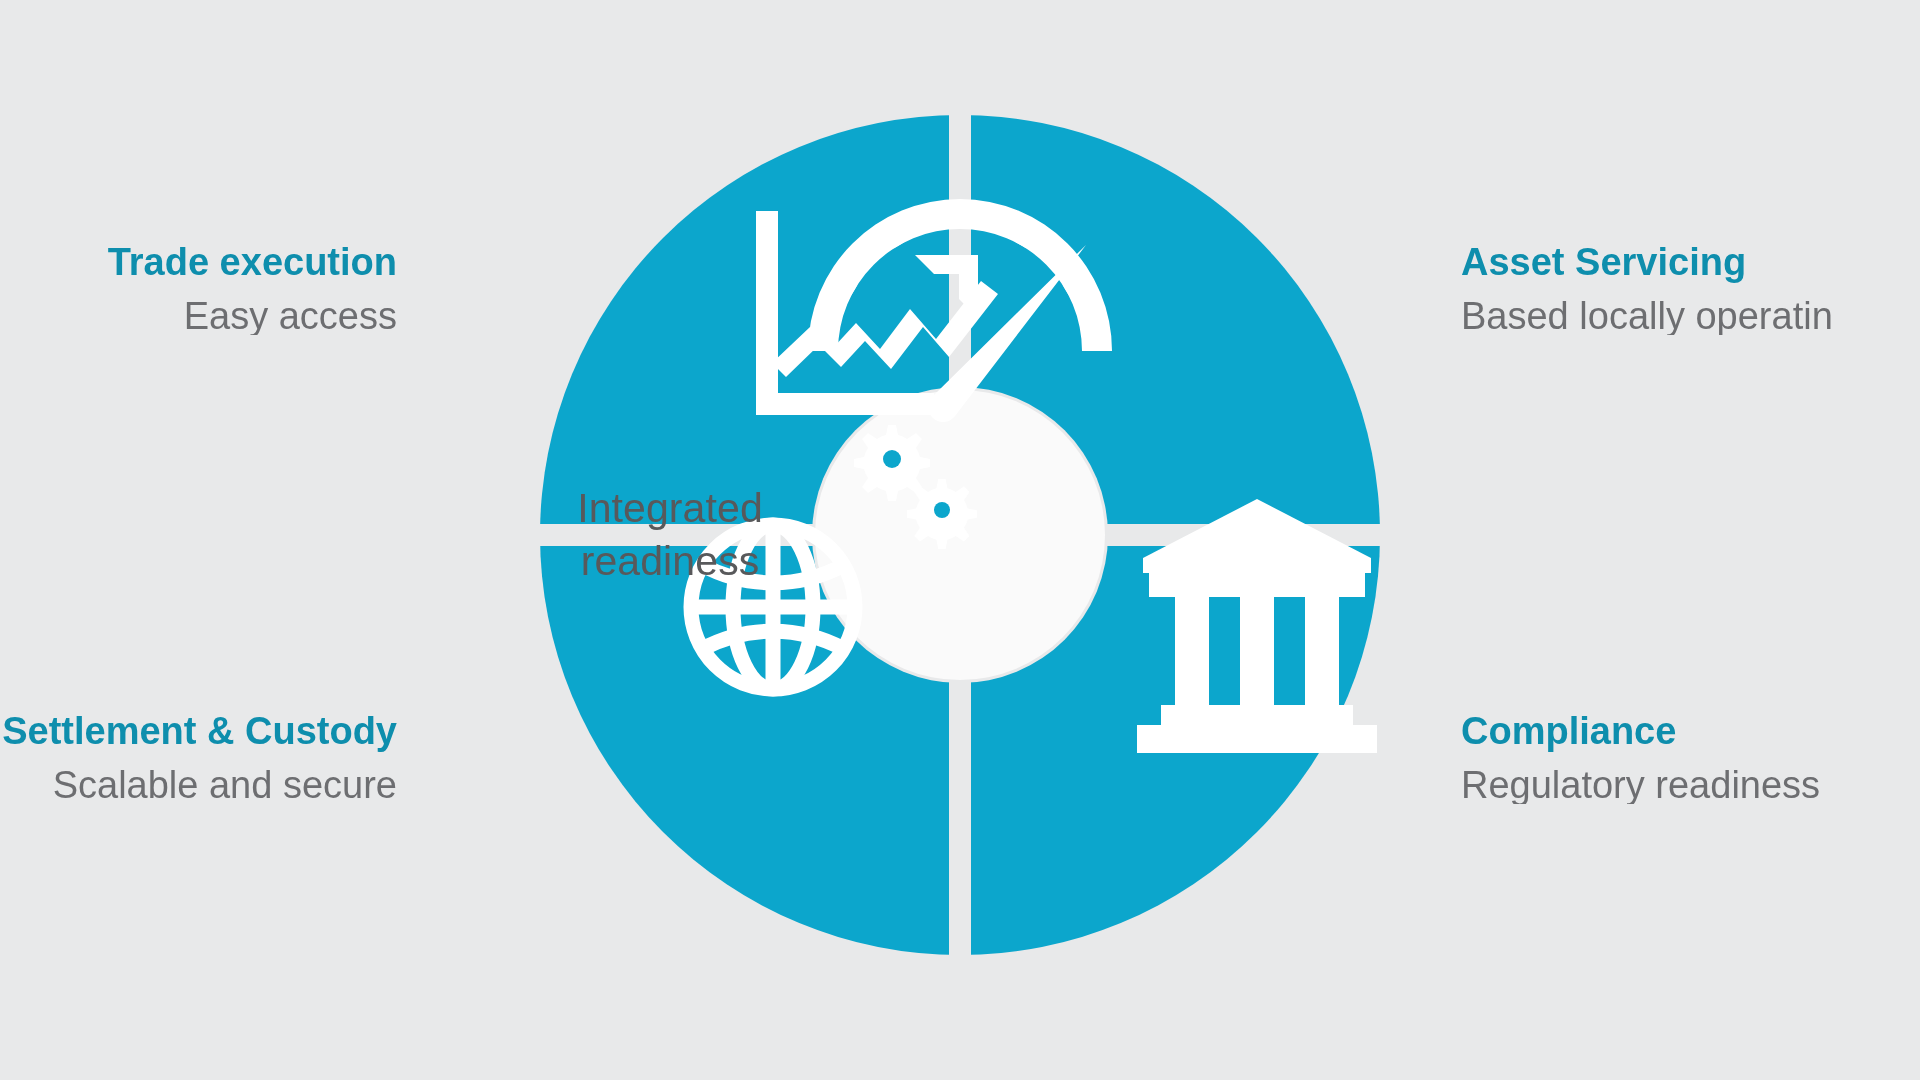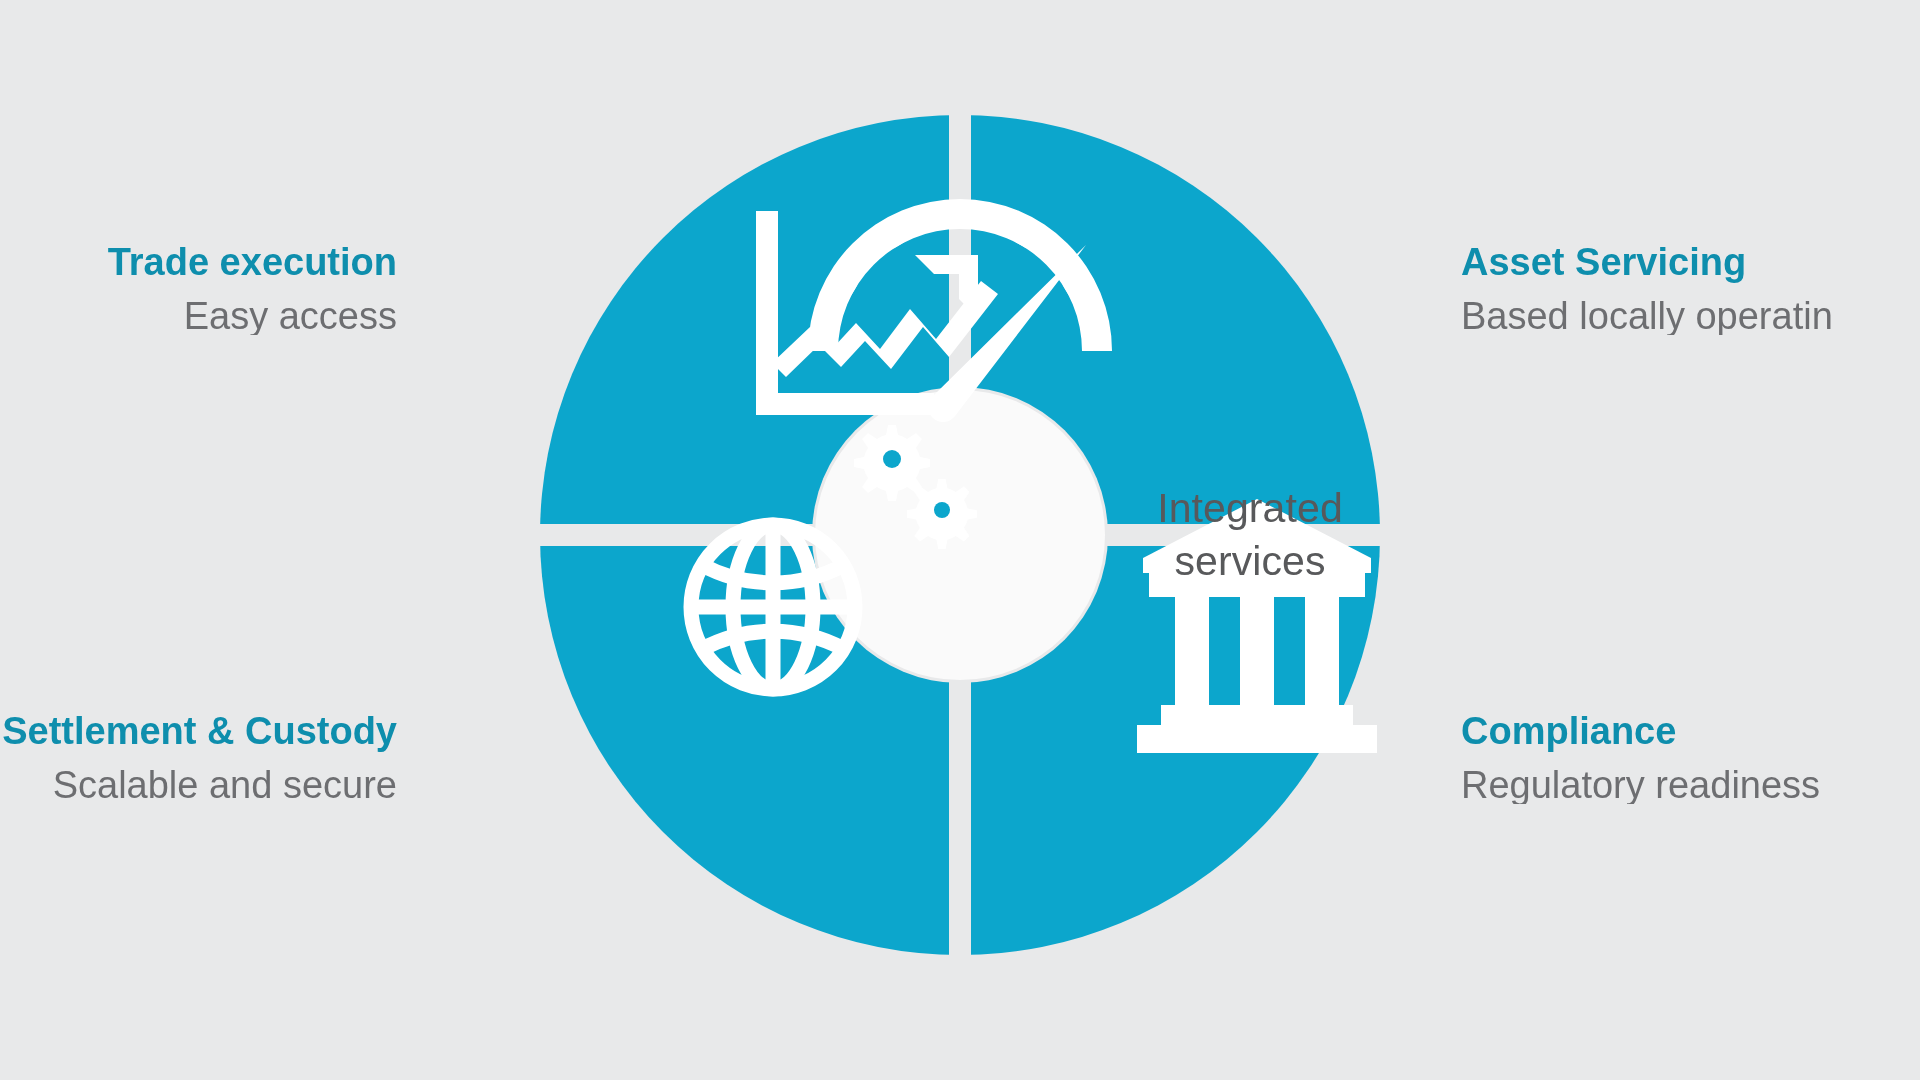--- a/index.html
+++ b/index.html
@@ -33,21 +33,21 @@
   .wheel-svg { display: block; width: 880px; height: 880px; }
 
   .hub-label {
     position: absolute;
     left: 520px;
     top: 95px;
     width: 880px;
     height: 880px;
     display: flex;
     align-items: center;
-    justify-content: flex-end;
+    justify-content: flex-start;
     pointer-events: none;
   }
   .hub-text {
     text-align: center;
     color: #58595b;
     font-size: 41px;
     line-height: 1.30;
     font-family: "Liberation Sans", sans-serif;
     letter-spacing: 0.1px;
     width: 300px;
@@ -181,21 +181,21 @@
         <rect x="641" y="610" width="192" height="20"></rect>
         <rect x="617" y="630" width="240" height="28"></rect>
       </g>
 
     </svg>
   </div>
 
   <div class="hub-label">
     <div class="hub-text">
       <div>Integrated</div>
-      <div>services</div>
+      <div>readiness</div>
     </div>
   </div>
 
   <div class="caption cap-tl">
     <div class="title">Trade execution</div>
     <div class="subtitle">Easy access</div>
   </div>
 
   <div class="caption cap-tr">
     <div class="title">Asset Servicing</div>

